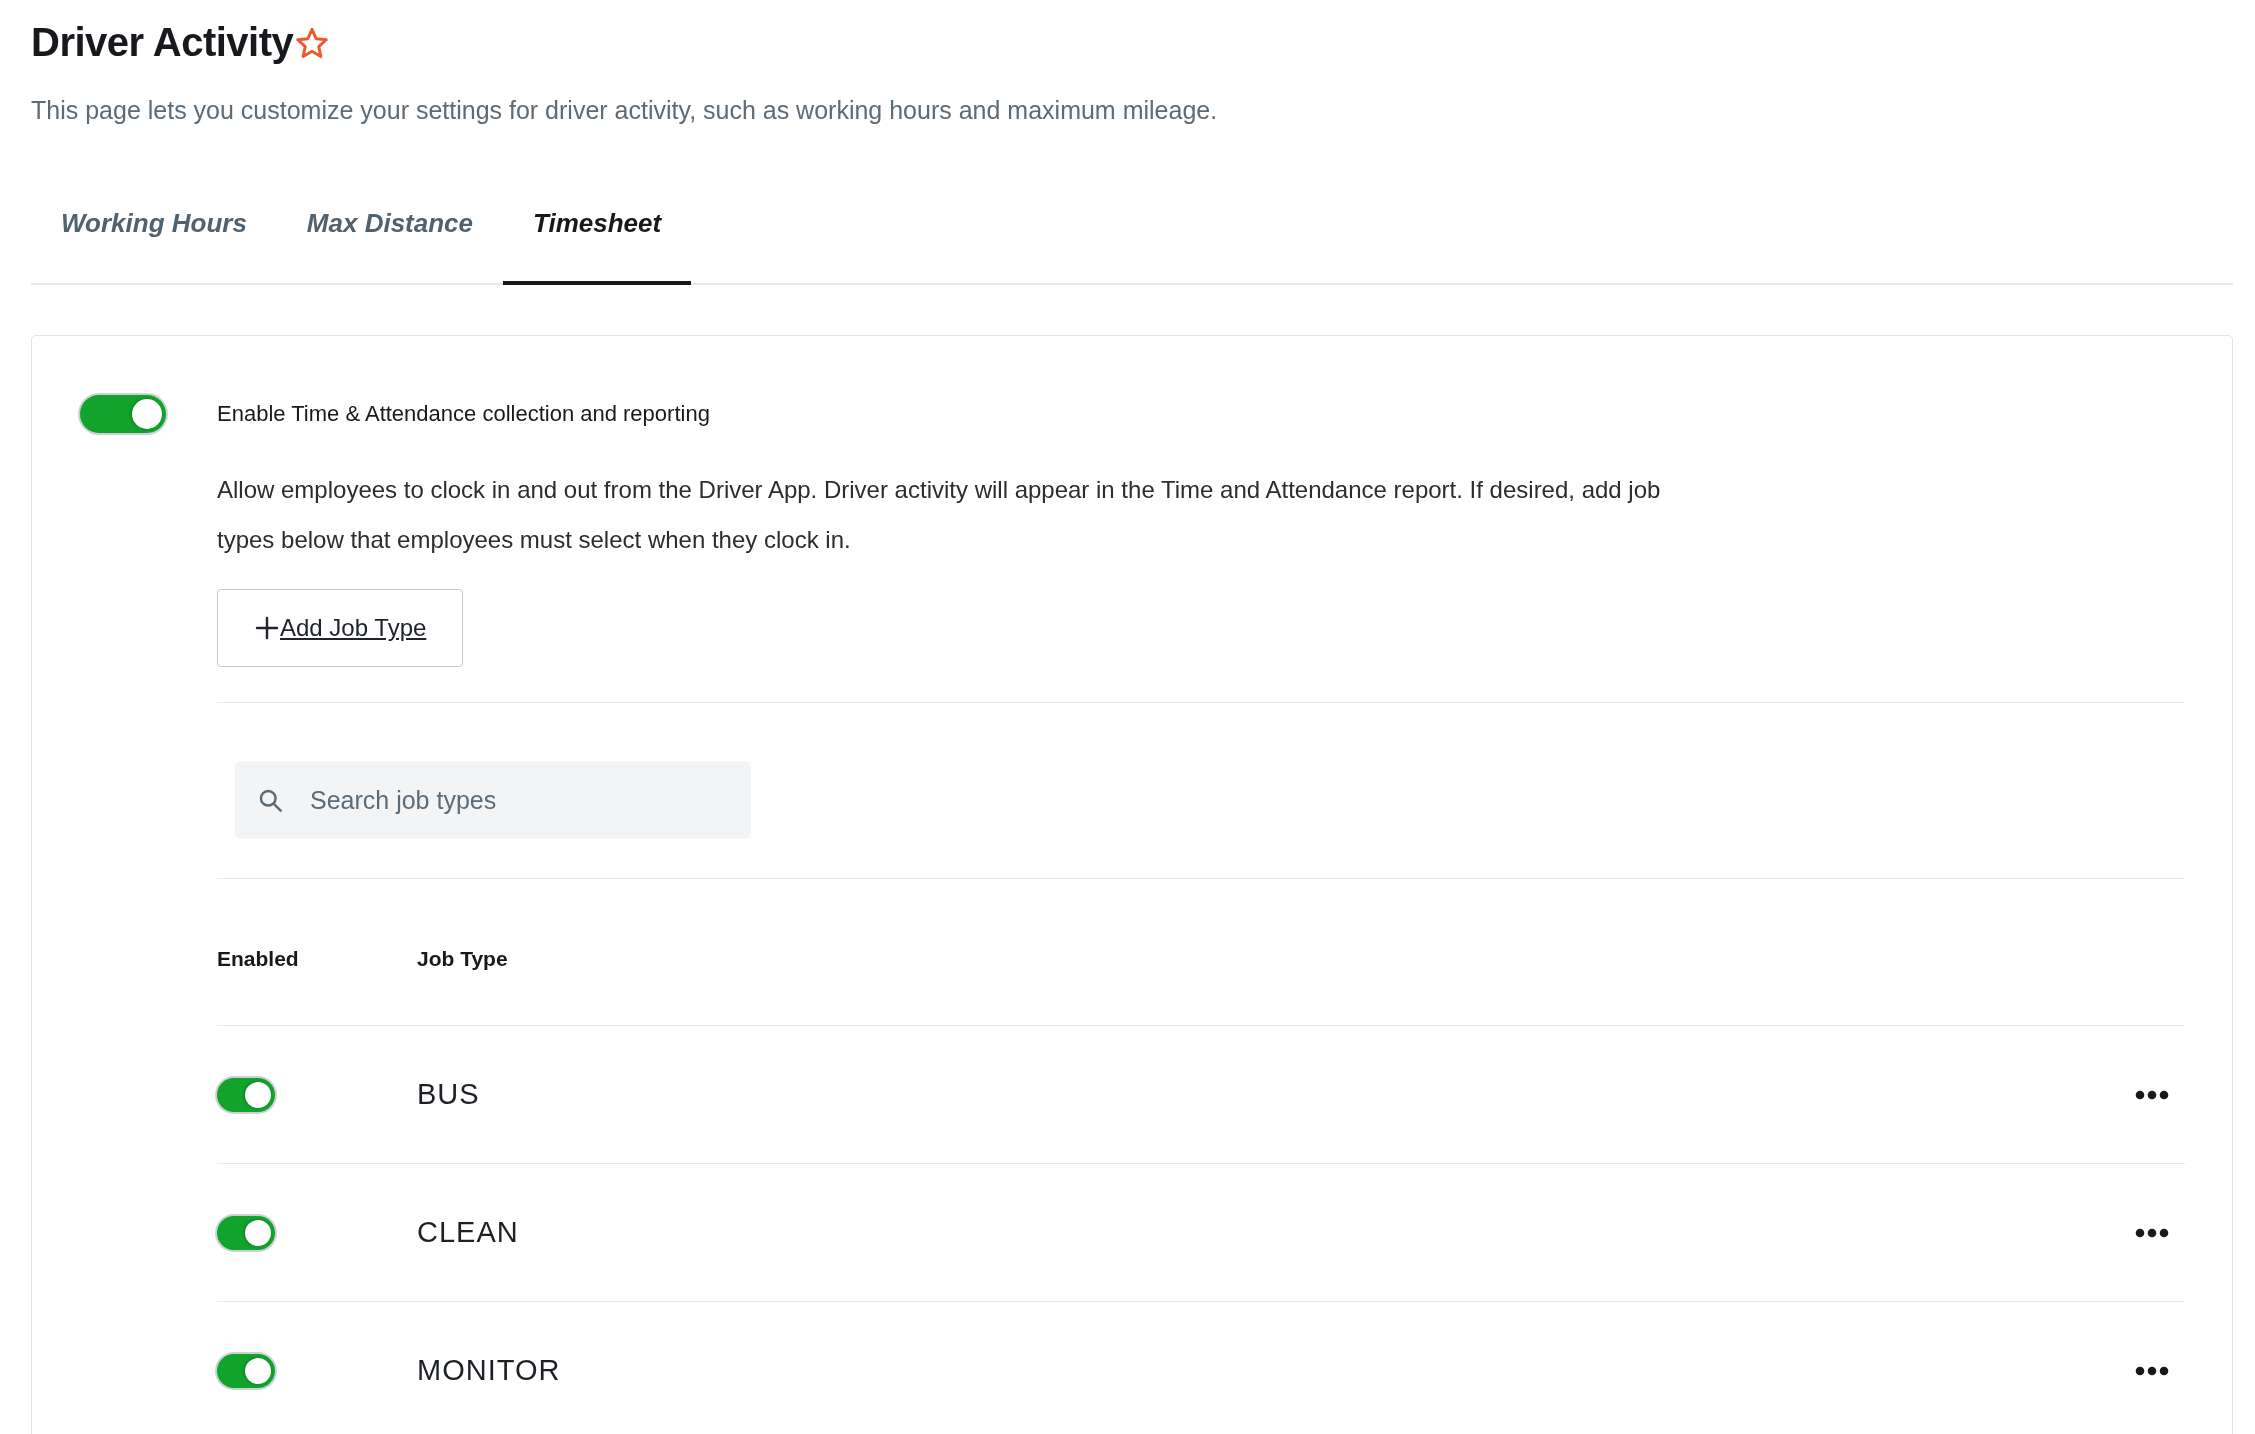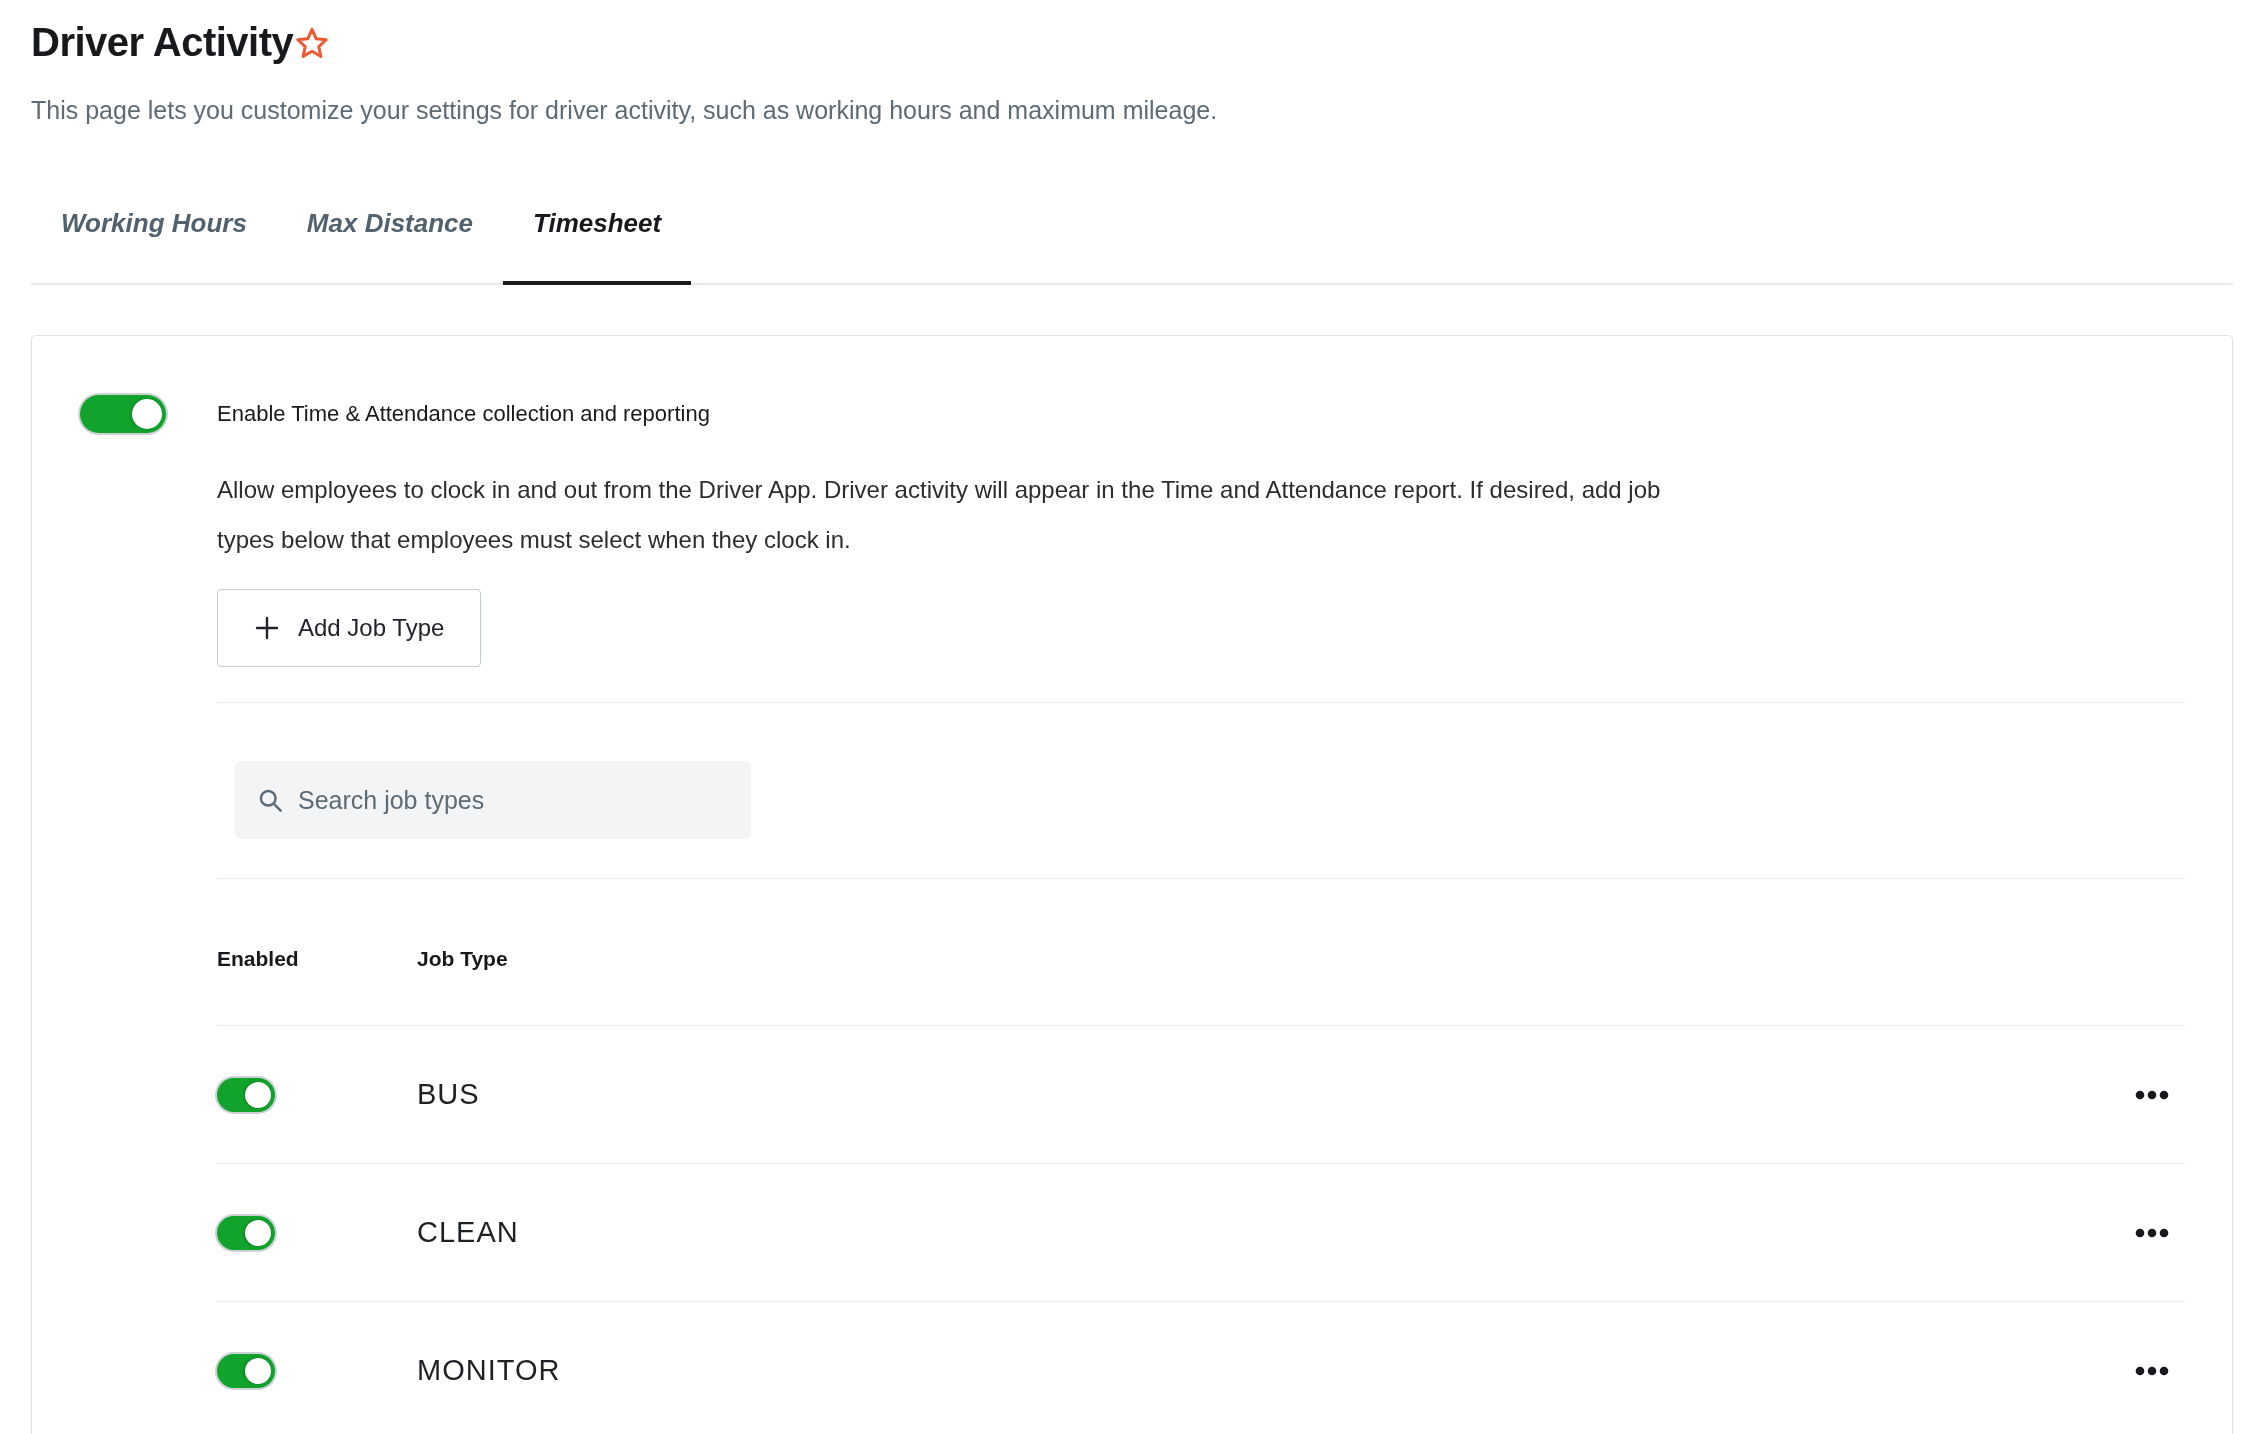--- a/index.html
+++ b/index.html
@@ -71,35 +71,36 @@
 
   .setting-title{
     margin:0;font-size:22px;line-height:38px;font-weight:400;color:#191a1c;
   }
   .setting-desc{
     margin:32px 0 0 0;font-size:24px;line-height:50px;color:#2b2d2f;font-weight:400;
   }
   .setting-desc span{display:block;}
 
   .add-btn{
-    margin-top:24px;height:78px;display:inline-flex;align-items:center;gap:18px;
+    margin-top:24px;height:78px;display:inline-flex;align-items:center;
     padding:0 36px;background:#fff;border:1px solid #c2cbd3;border-radius:4px;
     font-size:24px;color:#20242a;cursor:pointer;
     font-family:"Liberation Sans",sans-serif;
+    text-decoration:underline;
   }
   .plus-icon{width:26px;height:26px;color:#20242a;}
 
   .divider{border:none;border-top:1px solid #e6eaee;margin:0;}
   .divider-1{margin-top:35px;}
   .divider-2{margin-top:39px;}
 
   
   .search-box{
     margin-top:58px;margin-left:18px;width:516px;height:78px;
-    display:flex;align-items:center;gap:12px;padding:0 22px;
+    display:flex;align-items:center;gap:24px;padding:0 22px;
     background:#f3f4f6;border-radius:6px;
   }
   .search-icon{width:27px;height:27px;flex:none;color:#5d6b76;}
   .search-input{
     flex:1;border:none;outline:none;background:transparent;
     font-size:25px;color:#17191d;font-family:"Liberation Sans",sans-serif;
   }
   .search-input::placeholder{color:#5d6b76;opacity:1;}
 
   

